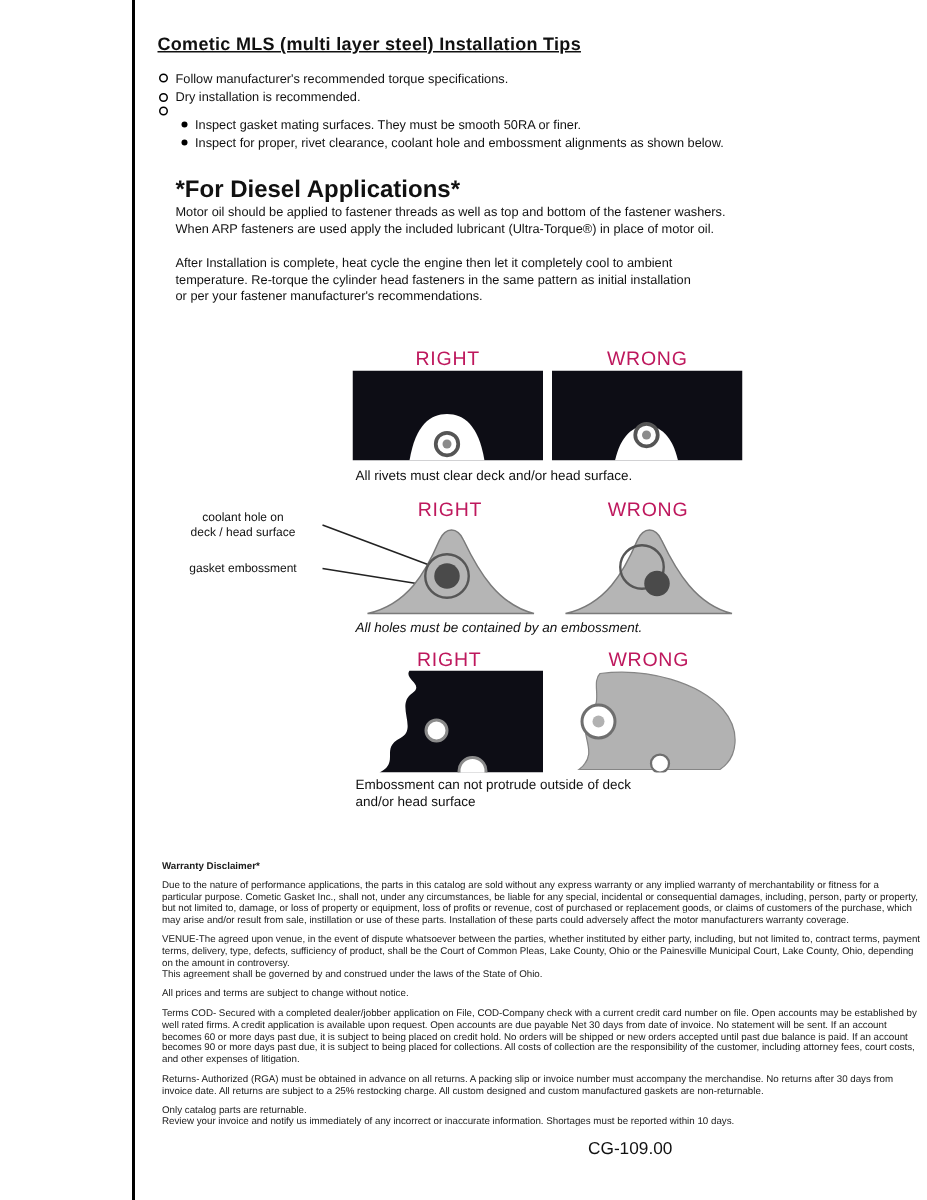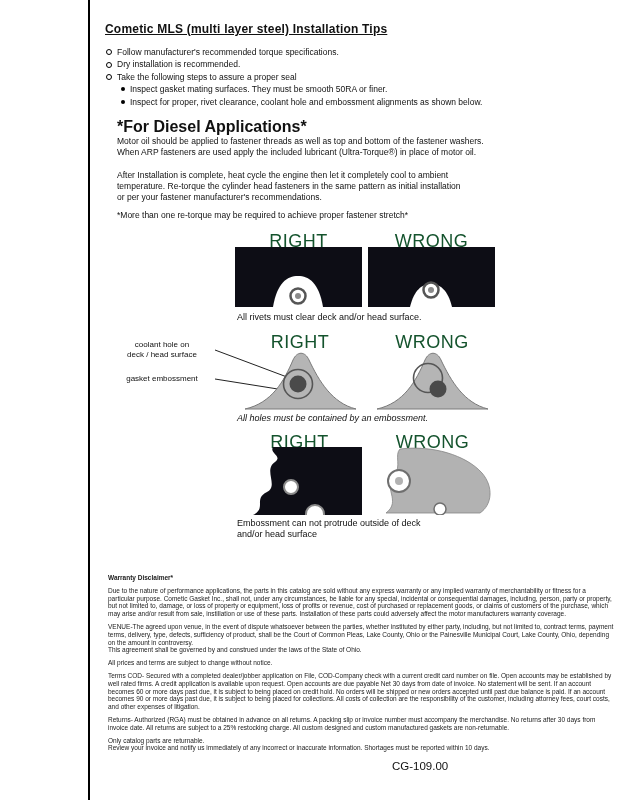--- a/index.html
+++ b/index.html
@@ -20,21 +20,21 @@
   .tip.sub{margin-left:15px;align-items:center;}
   .dot-open{width:4px;height:4px;border:1px solid #000;border-radius:50%;flex:0 0 auto;}
   .dot-filled{width:4px;height:4px;background:#000;border-radius:50%;flex:0 0 auto;}
 
   .diesel-h{position:absolute;left:117px;top:118px;margin:0;font-size:16px;font-weight:bold;text-align:center;}
   .body-p{position:absolute;left:117px;margin:0;font-size:8.5px;line-height:11px;white-space:pre-line;width:420px;}
   .p1{top:136px;}
   .p2{top:170px;}
   .note{top:210px;}
 
-  .rw-label{position:absolute;width:127px;text-align:center;font-size:18px;color:#14532d;letter-spacing:.5px;}
+  .rw-label{position:absolute;width:127px;text-align:center;font-size:13px;color:#be185d;letter-spacing:.5px;}
   .fig{position:absolute;}
   .caption{position:absolute;font-size:9px;color:#111;white-space:pre-line;line-height:11px;}
 
   .row2-wrap{position:absolute;left:0;top:330px;width:618px;height:105px;}
   .callout{position:absolute;font-size:8px;line-height:9.5px;text-align:center;width:100px;white-space:pre-line;color:#111;}
   .callout-lines{position:absolute;left:0;top:0;width:618px;height:105px;}
 
   .legal{position:absolute;left:108px;top:574px;width:506px;font-size:6.5px;line-height:7.8px;color:#1a1a1a;}
   .legal-h{font-weight:bold;margin:0 0 5px 0;}
   .legal-p{margin:0 0 5px 0;white-space:pre-line;}
@@ -54,39 +54,37 @@
     <div class="tip">
       <span class="dot-open"></span>
       <span>Follow manufacturer's recommended torque specifications.</span>
     </div>
     <div class="tip">
       <span class="dot-open"></span>
       <span>Dry installation is recommended.</span>
     </div>
     <div class="tip">
       <span class="dot-open"></span>
-      <span>Take the following steps to assure a proper seal</span>
     </div>
     <div class="tip sub">
       <span class="dot-filled"></span>
       <span>Inspect gasket mating surfaces.  They must be smooth 50RA or finer.</span>
     </div>
     <div class="tip sub">
       <span class="dot-filled"></span>
       <span>Inspect for proper, rivet clearance, coolant hole and embossment alignments as shown below.</span>
     </div>
   </div>
 
   <h2 class="diesel-h">*For Diesel Applications*</h2>
   <p class="body-p p1">Motor oil should be applied to fastener threads as well as top and bottom of the fastener washers.
 When ARP fasteners are used apply the included lubricant (Ultra-Torque®) in place of motor oil.</p>
   <p class="body-p p2">After Installation is complete, heat cycle the engine then let it completely cool to ambient
 temperature. Re-torque the cylinder head fasteners in the same pattern as initial installation
 or per your fastener manufacturer's recommendations.</p>
-  <p class="body-p note">*More than one re-torque may be required to achieve proper fastener stretch*</p>
 
   <div class="rw-label" style="left:235px;top:231px;">RIGHT</div>
   <div class="rw-label" style="left:368px;top:231px;">WRONG</div>
 
   <svg class="fig" style="left:235px;top:247px;" width="127" height="60" viewBox="0 0 127 60">
     <rect width="127" height="60" fill="#0d0d15"></rect>
     <path d="M38,60 C42,36 52,29 63,29 C74,29 84,36 88,60 Z" fill="#ffffff"></path>
     <circle cx="63" cy="49" r="7.5" fill="#ffffff" stroke="#555" stroke-width="2.5"></circle>
     <circle cx="63" cy="49" r="3" fill="#8b8b8b"></circle>
   </svg>

